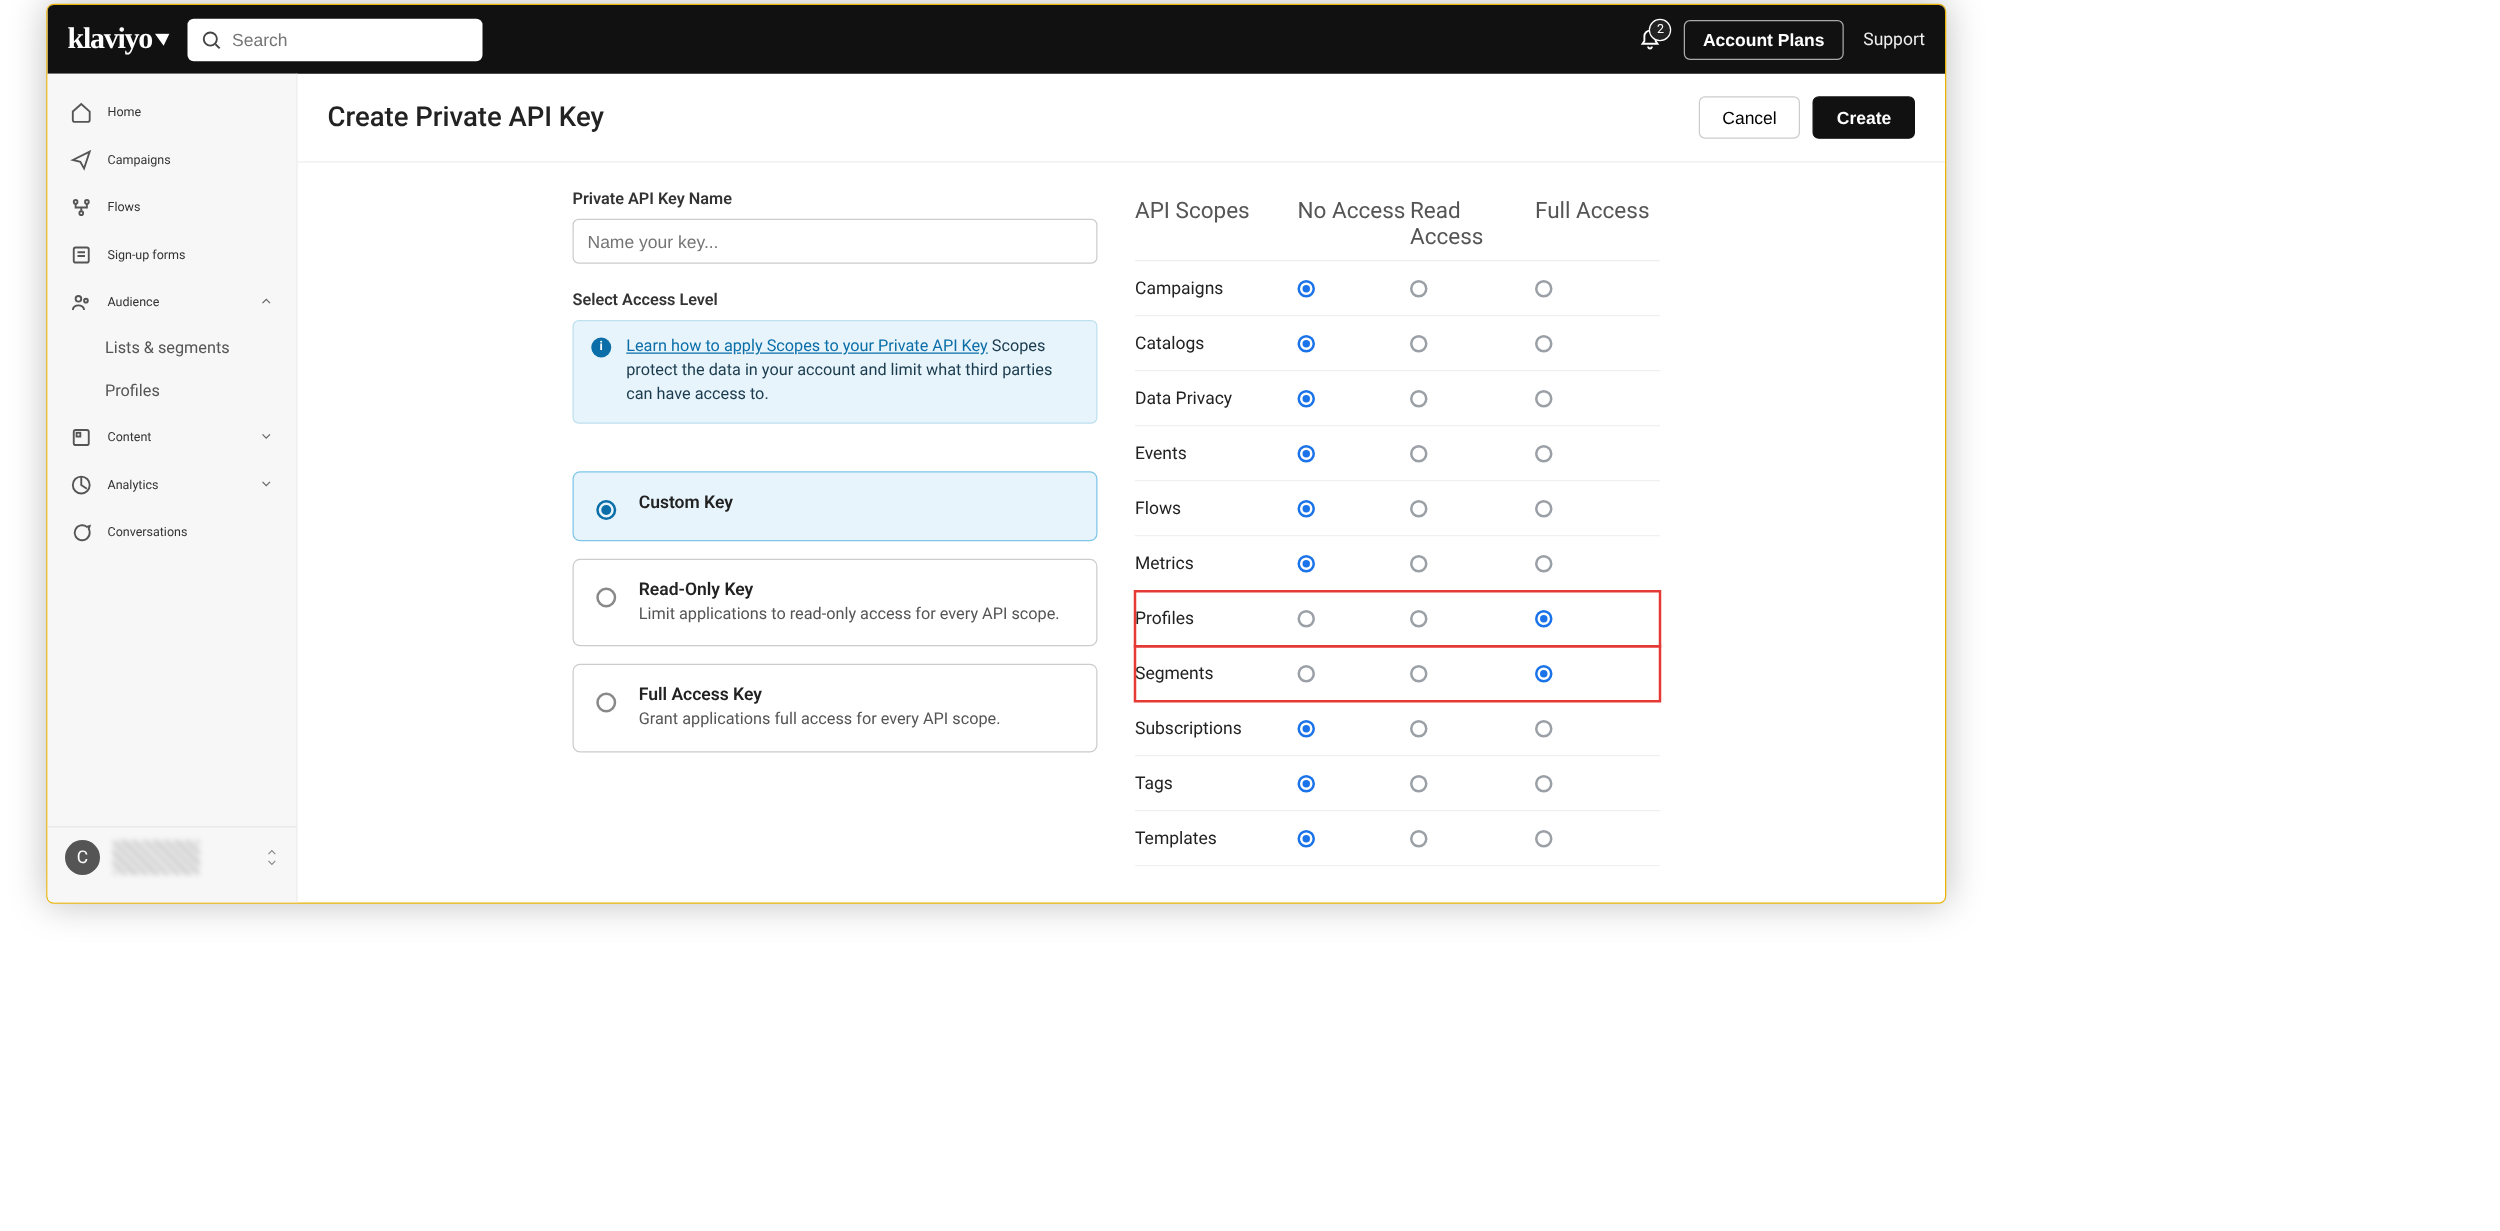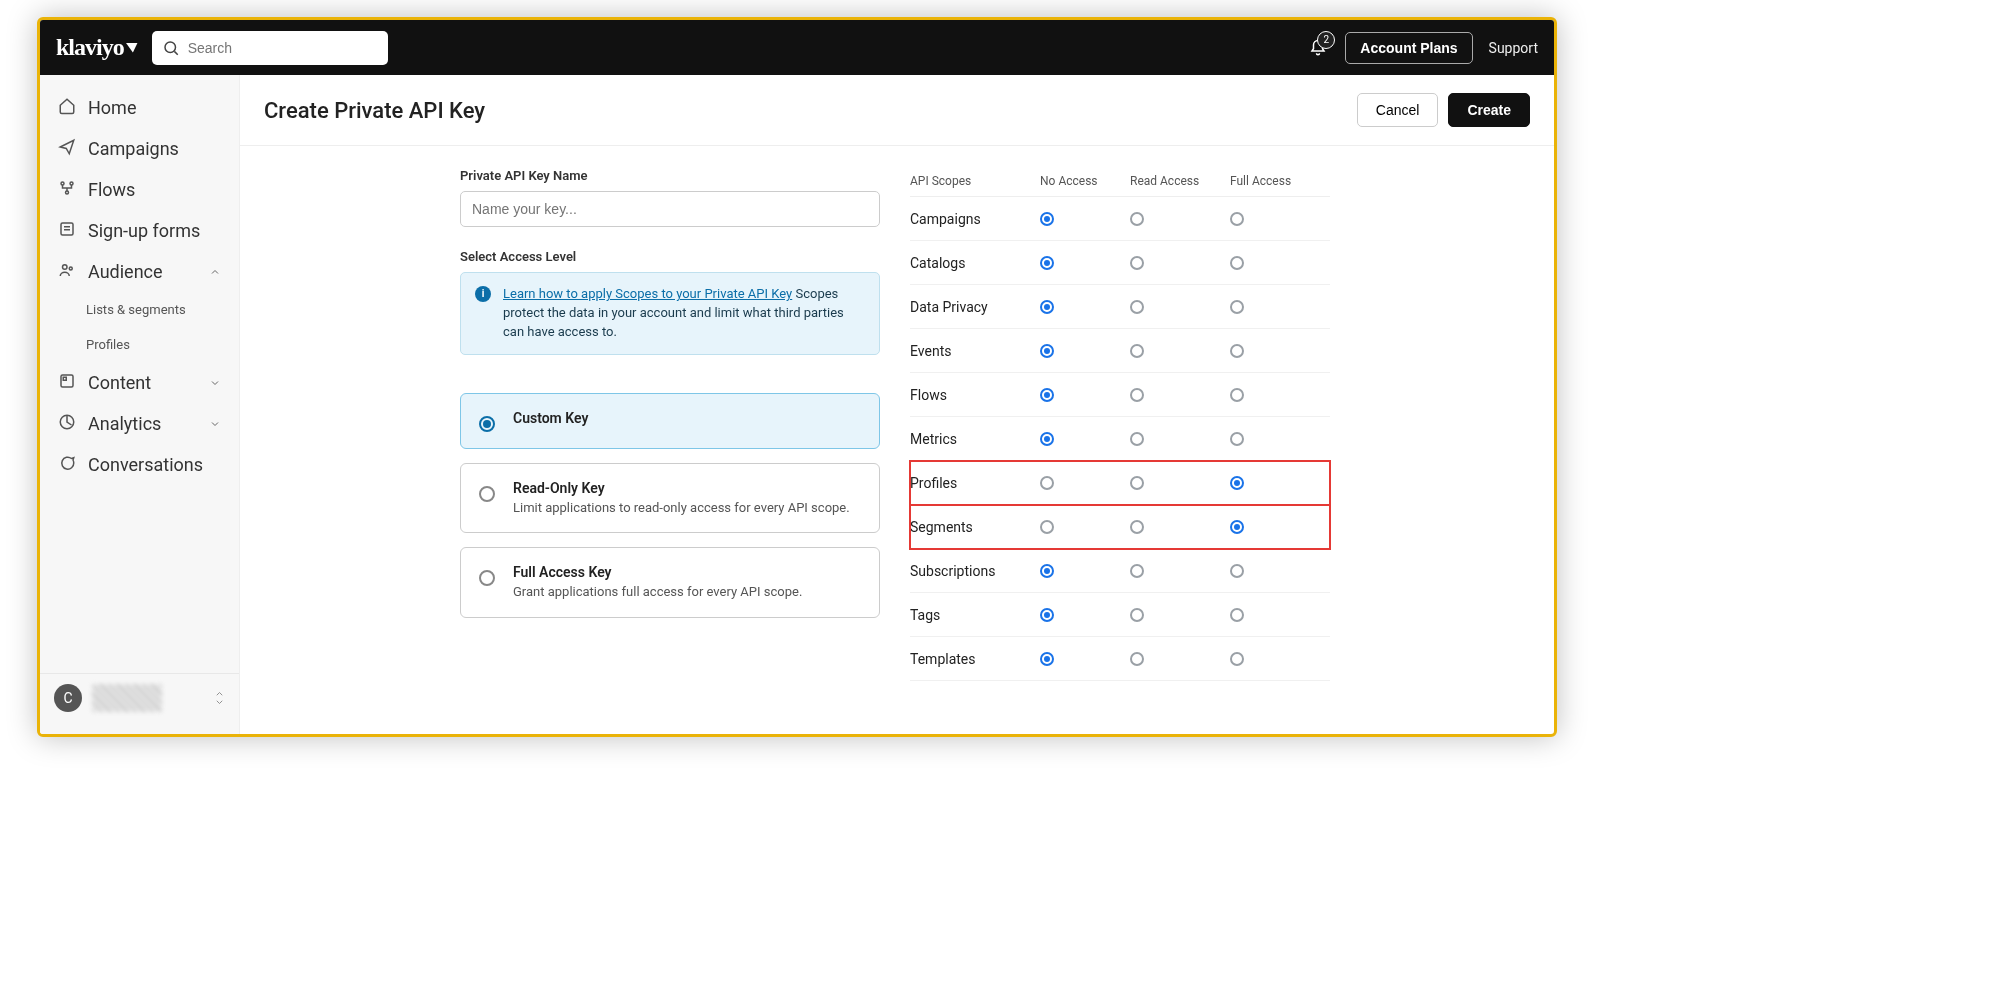--- a/index.html
+++ b/index.html
@@ -1,31 +1,31 @@
 <!DOCTYPE html>
 <html><head>
 <meta charset="utf-8">
 <style>
   * { box-sizing: border-box; margin: 0; padding: 0; }
   body { font-family: -apple-system, BlinkMacSystemFont, "Segoe UI", Roboto, Helvetica, Arial, sans-serif; background:#fff; color:#222; width:2000px; height:985px; overflow:hidden;}
-  .frame { position:absolute; left:37px; top:17px; width:1520px; height:720px; border:3px solid #eab308; border-radius:6px; overflow:hidden; box-shadow:0 0 30px rgba(0,0,0,.25); background:#fff;}
+  .frame { position:absolute; left:37px; top:3px; width:1520px; height:720px; border:1px solid #eab308; border-radius:6px; overflow:hidden; box-shadow:0 0 30px rgba(0,0,0,.25); background:#fff;}
   .topbar { height:55px; background:#111; display:flex; align-items:center; padding:0 16px; gap:14px; color:#fff;}
   .logo { font-family: Georgia, 'Times New Roman', serif; font-size:24px; font-weight:600; letter-spacing:-1px; display:flex; align-items:center; gap:2px;}
   .logo-accent { display:inline-block; width:12px; height:10px; background:#fff; clip-path: polygon(0 0, 100% 0, 60% 100%);}
   .search-wrap { background:#fff; border-radius:5px; height:34px; width:236px; display:flex; align-items:center; padding:0 10px; gap:8px; color:#555;}
   .search-wrap input { border:none; outline:none; font-size:14px; flex:1; background:transparent;}
   .top-right { margin-left:auto; display:flex; align-items:center; gap:16px;}
   .bell { position:relative; width:22px; height:22px; display:flex; align-items:center; justify-content:center;}
   .bell-badge { position:absolute; top:-6px; right:-6px; background:#000; border:2px solid #111; color:#fff; font-size:10px; width:18px; height:18px; border-radius:50%; display:flex; align-items:center; justify-content:center; background:#222; border:1px solid #fff;}
   .btn-outline-dark { border:1px solid #aaa; color:#fff; background:transparent; padding:7px 14px; border-radius:5px; font-size:14px; font-weight:600; cursor:pointer;}
   .link-light { color:#eee; font-size:14px; cursor:pointer;}
 
   .body { display:flex; height:calc(100% - 55px);}
   .sidebar { width:200px; background:#f7f7f7; border-right:1px solid #eee; padding:12px 0; display:flex; flex-direction:column; position:relative;}
-  .nav-item { display:flex; align-items:flex-start; gap:12px; padding:10px 18px; color:#333; font-size:18px; cursor:pointer;}
+  .nav-item { display:flex; align-items:center; gap:12px; padding:10px 18px; color:#333; font-size:10px; cursor:pointer;}
   .nav-sub { padding-left:46px; color:#555; font-size:13px; padding-top:10px; padding-bottom:10px; cursor:pointer;}
   .chev { margin-left:auto; color:#666;}
   .sidebar-footer { margin-top:auto; border-top:1px solid #e8e8e8; padding:10px 14px; display:flex; align-items:center; gap:10px;}
   .avatar { width:28px; height:28px; border-radius:50%; background:#555; color:#fff; display:flex; align-items:center; justify-content:center; font-size:14px;}
   .blur-block { width:70px; height:28px; background:repeating-linear-gradient(45deg,#ccc 0 3px,#eee 3px 6px); filter:blur(2px); border-radius:3px;}
   .ud { display:flex; flex-direction:column; gap:0px; color:#888; font-size:10px; margin-left:auto;}
 
   .main { flex:1; display:flex; flex-direction:column;}
   .page-head { display:flex; align-items:center; padding:18px 24px; border-bottom:1px solid #eee;}
   .page-title { font-size:22px; font-weight:500;}
@@ -44,21 +44,21 @@
 
   .radio-card { border:1px solid #ccc; border-radius:6px; padding:16px 18px; display:flex; gap:18px; align-items:flex-start; margin-top:14px; cursor:pointer;}
   .radio-card.selected { border-color:#7ec6e7; background:#e7f4fb;}
   .rc-title { font-weight:600; font-size:14px; margin-bottom:3px;}
   .rc-desc { font-size:13px; color:#555; line-height:1.35;}
   .radio-dot { width:16px; height:16px; border-radius:50%; border:2px solid #888; margin-top:6px; flex-shrink:0; position:relative;}
   .radio-dot.on { border-color:#0b6ea8;}
   .radio-dot.on::after { content:""; position:absolute; inset:2px; border-radius:50%; background:#0b6ea8;}
 
   .col-right { flex:0 0 380px;}
-  .scope-head { display:grid; grid-template-columns: 130px 90px 100px 100px; font-size:12px; color:#555; padding:6px 0 8px 0; border-bottom:1px solid #eee;}
+  .scope-head { display:grid; grid-template-columns: 130px 90px 100px 100px; font-size:18px; color:#555; padding:6px 0 8px 0; border-bottom:1px solid #eee;}
   .scope-row { display:grid; grid-template-columns: 130px 90px 100px 100px; align-items:center; font-size:14px; color:#222; border-bottom:1px solid #f0f0f0; height:44px;}
   .scope-row.highlight { outline:2px solid #e53935; outline-offset:-1px;}
   .rdot { width:14px; height:14px; border-radius:50%; border:2px solid #9aa0a6; background:#fff; cursor:pointer; display:inline-block; position:relative;}
   .rdot.on { border-color:#1a73e8;}
   .rdot.on::after { content:""; position:absolute; inset:2px; border-radius:50%; background:#1a73e8;}
   .rcell { display:flex; justify-content:flex-start; padding-left:0px;}
 
   .icon { width:18px; height:18px; display:inline-flex; align-items:center; justify-content:center; color:#555;}
   svg { width:100%; height:100%; }
 </style>

